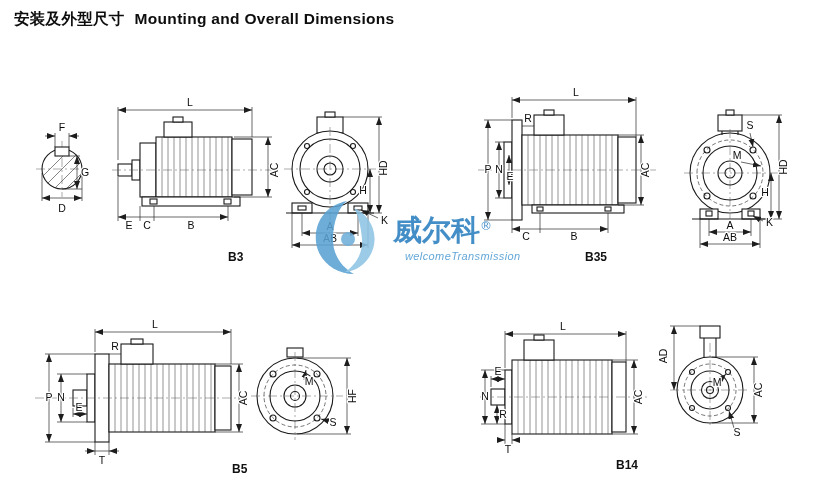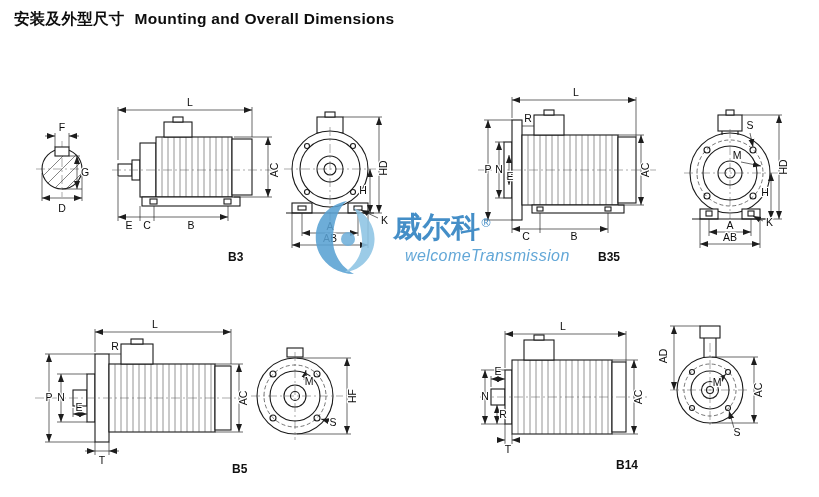--- a/index.html
+++ b/index.html
@@ -21,21 +21,21 @@
   .cl   { fill:none; stroke:#555; stroke-width:.5; stroke-dasharray:9 3 2 3; }
   .hat  { fill:none; stroke:#333; stroke-width:.6; }
   .lbl  { font-family:"Liberation Sans",sans-serif; font-size:10.5px; fill:#0c0c0c;
           paint-order:stroke; stroke:#fff; stroke-width:2.4px; stroke-linejoin:round; }
   
   .wm { position:absolute; left:308px; top:198px; display:flex; align-items:center; gap:7px;
         opacity:.88; z-index:6; pointer-events:none; }
   .wm-brand { font-size:29px; font-weight:bold; color:#2b7fc0; line-height:1;
               font-family:"DejaVu Sans", sans-serif; }
   .wm-reg { font-size:12px; vertical-align:10px; font-weight:normal; }
-  .wm-tag { font-size:16px; font-style:italic; color:#4d9bd2; margin:5px 0 0 12px; letter-spacing:.4px; }
+  .wm-tag { font-size:11px; font-style:italic; color:#4d9bd2; margin:5px 0 0 12px; letter-spacing:.4px; }
 </style>
 </head>
 <body>
 
 <div class="title">
   <span>安装及外型尺寸</span><span class="en">Mounting and Overall Dimensions</span>
 </div>
 
 <svg class="draw" style="left:30px;top:85px" width="362" height="182" viewBox="0 0 362 182">
   <defs>
@@ -300,21 +300,21 @@
     <line class="dim" x1="242" y1="62" x2="248" y2="56" marker-end="url(#m4)"></line>
     <line class="dim" x1="256" y1="110" x2="251" y2="93" marker-end="url(#m4)"></line>
     <text class="lbl" text-anchor="middle" x="189" y="38" transform="rotate(-90 189 38)">AD</text>
     <text class="lbl" text-anchor="middle" x="239" y="68">M</text>
     <text class="lbl" text-anchor="middle" x="284" y="72" transform="rotate(-90 284 72)">AC</text>
     <text class="lbl" text-anchor="middle" x="259" y="118">S</text>
   </g>
 </svg>
 
 <div class="caption" style="left:228px;top:250px">B3</div>
-<div class="caption" style="left:598px;top:250px">B35</div>
+<div class="caption" style="left:585px;top:250px">B35</div>
 <div class="caption" style="left:232px;top:462px">B5</div>
 <div class="caption" style="left:616px;top:458px">B14</div>
 
 <div class="wm">
   <svg width="78" height="82" viewBox="0 0 78 82">
     <path d="M39,3 C18,7 6,24 8,44 C10,62 26,76 46,76 C33,69 25,56 25,42 C25,23 31,9 39,3 Z" fill="#5aa2d3"></path>
     <path d="M46,10 C60,16 69,31 66,47 C63,62 51,73 37,74 C49,66 55,54 54,41 C53,28 50,17 46,10 Z" fill="#8ec4e4"></path>
     <circle cx="40" cy="41" r="7" fill="#70b0da"></circle>
   </svg>
   <div class="wm-text">

